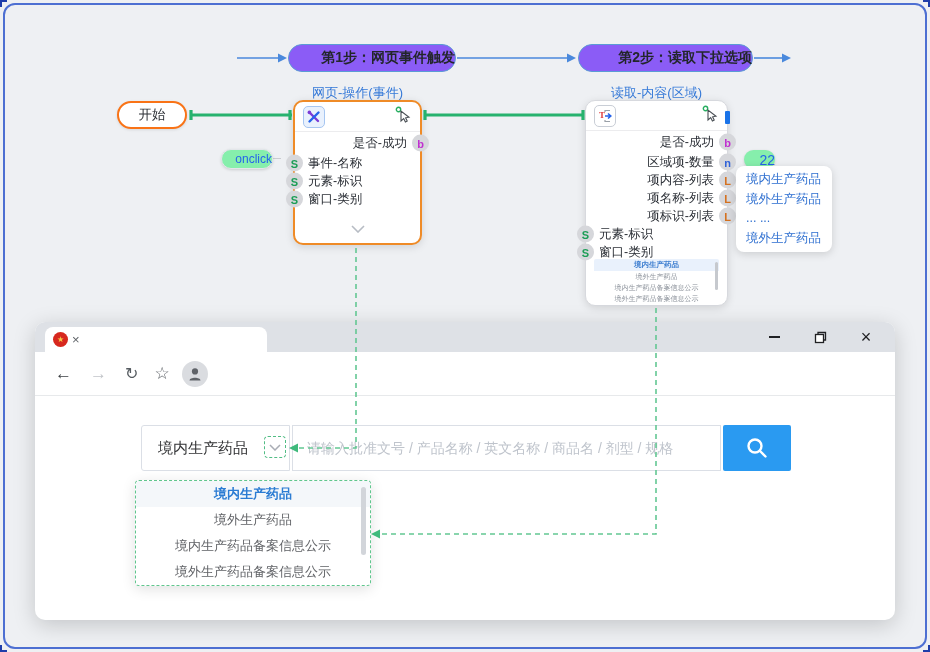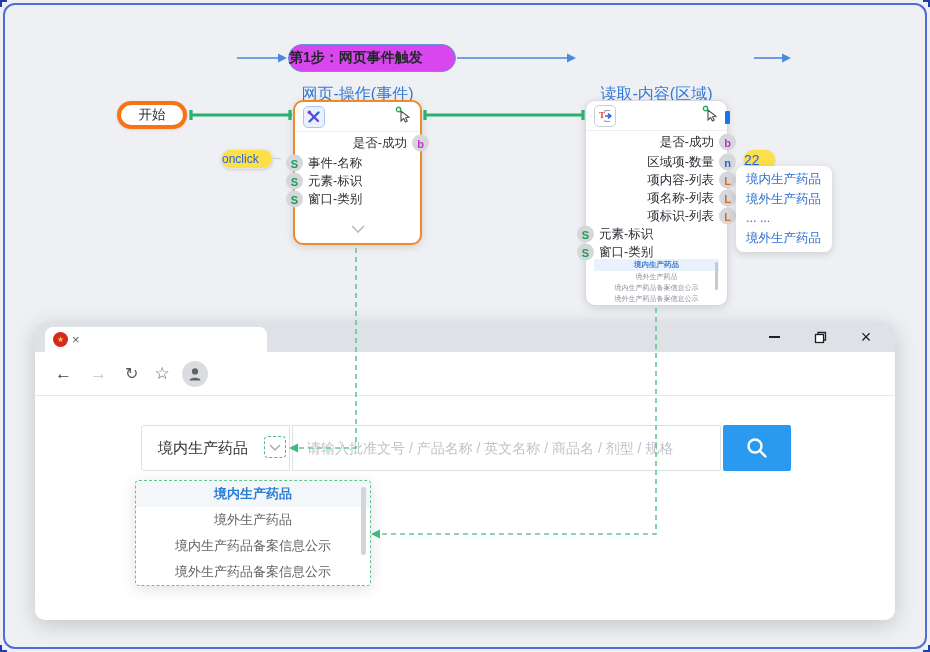--- a/index.html
+++ b/index.html
@@ -9,35 +9,35 @@
   
   .frame { position:absolute; left:3px; top:3px; right:3px; bottom:3px;
            border:2px solid #4d6fd2; border-radius:12px; pointer-events:none; z-index:1; }
   .corner { position:absolute; width:7px; height:7px; z-index:2; }
   .corner.tl { left:0; top:0; border-left:2px solid #1e3daa; border-top:2px solid #1e3daa; }
   .corner.tr { right:0; top:0; border-right:2px solid #1e3daa; border-top:2px solid #1e3daa; }
   .corner.bl { left:0; bottom:0; border-left:2px solid #1e3daa; border-bottom:2px solid #1e3daa; }
   .corner.br { right:0; bottom:0; border-right:2px solid #1e3daa; border-bottom:2px solid #1e3daa; }
 
   
-  .step-pill { position:absolute; top:44px; height:28px; background:#d946ef;
+  .step-pill { position:absolute; top:44px; height:28px; background:#8b5cf6;
     border:1.5px solid #5b9bd5; border-radius:14px; display:flex; align-items:center;
-    justify-content:flex-start; font-size:14px; font-weight:bold; color:#23262b; z-index:10; }
+    justify-content:flex-end; font-size:14px; font-weight:bold; color:#23262b; z-index:10; }
   .step1 { left:288px; width:168px; }
   .step2 { left:578px; width:175px; }
 
   
   .start-node { position:absolute; left:117px; top:101px; width:70px; height:28px;
-    background:#fff; border:4px solid #f97316; border-radius:14px;
+    background:#fff; border:2px solid #f97316; border-radius:14px;
     box-shadow:0 1px 3px rgba(0,0,0,.10); display:flex; align-items:center; justify-content:center;
     font-size:13.5px; color:#2c3036; z-index:10; }
 
   
   .node-title { position:absolute; width:143px; text-align:center; top:84px;
-    font-size:16px; color:#3579d8; z-index:10; }
+    font-size:13px; color:#3579d8; z-index:10; }
   .node { position:absolute; top:100px; background:#fff; border-radius:10px;
     box-shadow:0 2px 8px rgba(0,0,0,.13); z-index:10; }
   .node1 { left:293px; width:129px; height:145px; border:2px solid #ef8b27; }
   .node2 { left:585px; width:143px; height:206px; border:1px solid #d7d9de; }
   .node-header { height:30px; display:flex; align-items:center; justify-content:space-between;
     padding:0 8px; border-bottom:1px solid #ececee; }
   .node-icon { width:22px; height:22px; border-radius:5px; display:flex; align-items:center; justify-content:center; }
   .icon-tools { background:#e9f1fd; border:1px solid #a6c6f1; }
   .icon-textout { background:#fff; border:1px solid #c9ced6; }
   .node-row { position:relative; height:18px; display:flex; align-items:center; font-size:12.5px; color:#2b2f36; }
@@ -50,23 +50,23 @@
   .badge.right { right:-9px; }
   .badge.left { left:-9px; }
   .b-bool { color:#c02fd0; }
   .b-num  { color:#2f62d8; }
   .b-list { color:#d4711f; }
   .b-str  { color:#1d9e57; }
   .node-chevron { position:absolute; left:50%; transform:translateX(-50%); bottom:6px; }
   .port-blue { position:absolute; right:-3px; top:10px; width:5px; height:13px; background:#1a73e8; border-radius:1px; }
 
   
-  .value-pill { position:absolute; background:#fde047; border-radius:10px;
+  .value-pill { position:absolute; background:#86efac; border-radius:10px;
     box-shadow:0 1px 3px rgba(0,0,0,.15); border:1px solid #e3e6ea;
-    display:flex; align-items:center; justify-content:flex-start;
+    display:flex; align-items:center; justify-content:flex-end;
     font-size:12px; color:#2563eb; z-index:11; }
   .pill-onclick { left:221px; top:149px; width:52px; height:20px; }
   .pill-conn { position:absolute; left:273px; top:158px; width:8px; height:1px; background:#c9ccd1; z-index:11; }
   .pill-22 { left:744px; top:150px; width:31px; height:19px; font-size:14px; border:none; }
 
   
   .result-panel { position:absolute; left:736px; top:166px; width:96px; height:86px;
     background:#fff; border-radius:8px; box-shadow:0 2px 8px rgba(0,0,0,.15);
     padding:4px 10px; z-index:11; }
   .result-panel div { font-size:12.5px; color:#2e6fd0; line-height:19.5px; white-space:nowrap; }
@@ -136,20 +136,23 @@
 
 <div class="stage">
   <div class="frame"></div>
   <div class="corner tl"></div>
   <div class="corner tr"></div>
   <div class="corner bl"></div>
   <div class="corner br"></div>
 
   <div class="step-pill step1">
     <span>第1步：网页事件触发</span>
+  </div>
+  <div class="step-pill step2">
+    <span>第2步：读取下拉选项</span>
   </div>
 
   <div class="start-node">
     <span>开始</span>
   </div>
 
   <div class="node-title" style="left:286px;">网页-操作(事件)</div>
   <div class="node node1">
     <div class="node-header">
       <div class="node-icon icon-tools">

